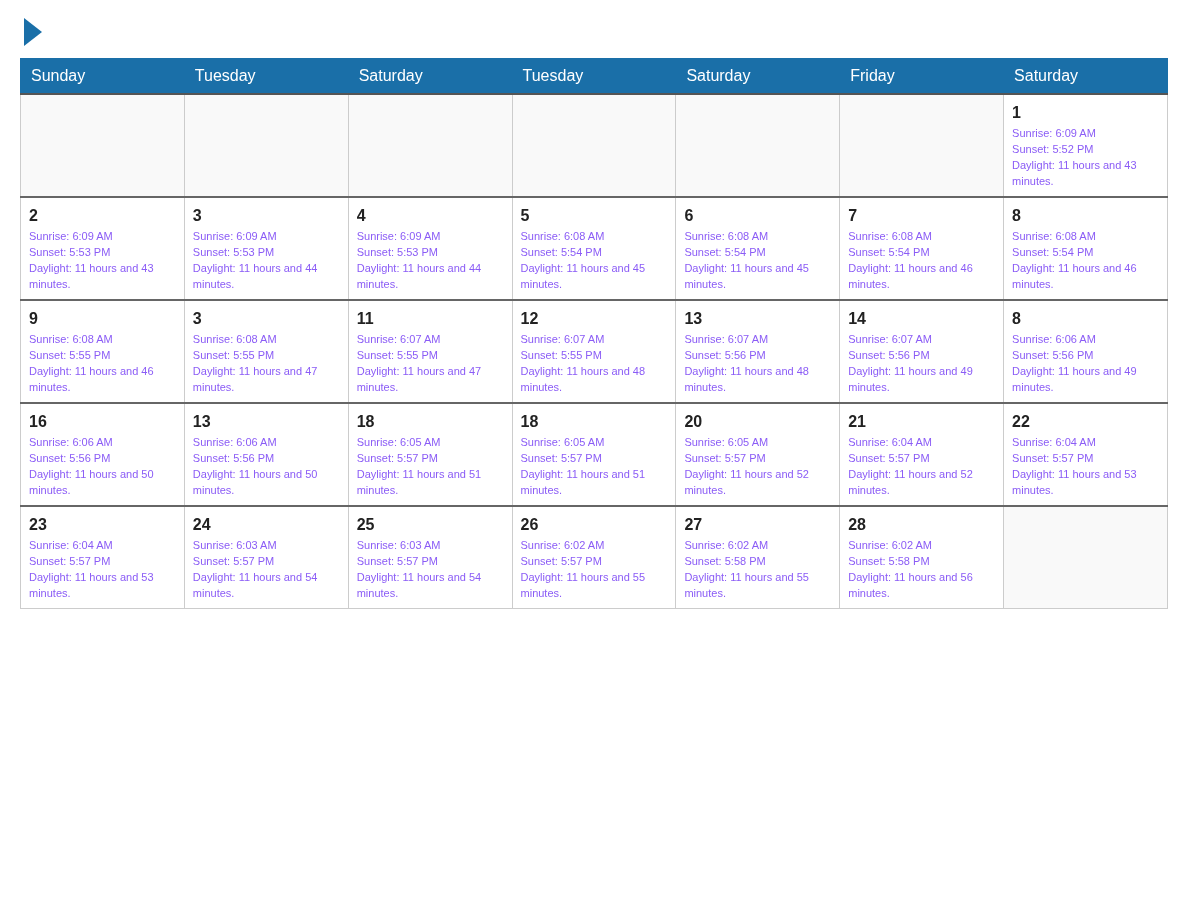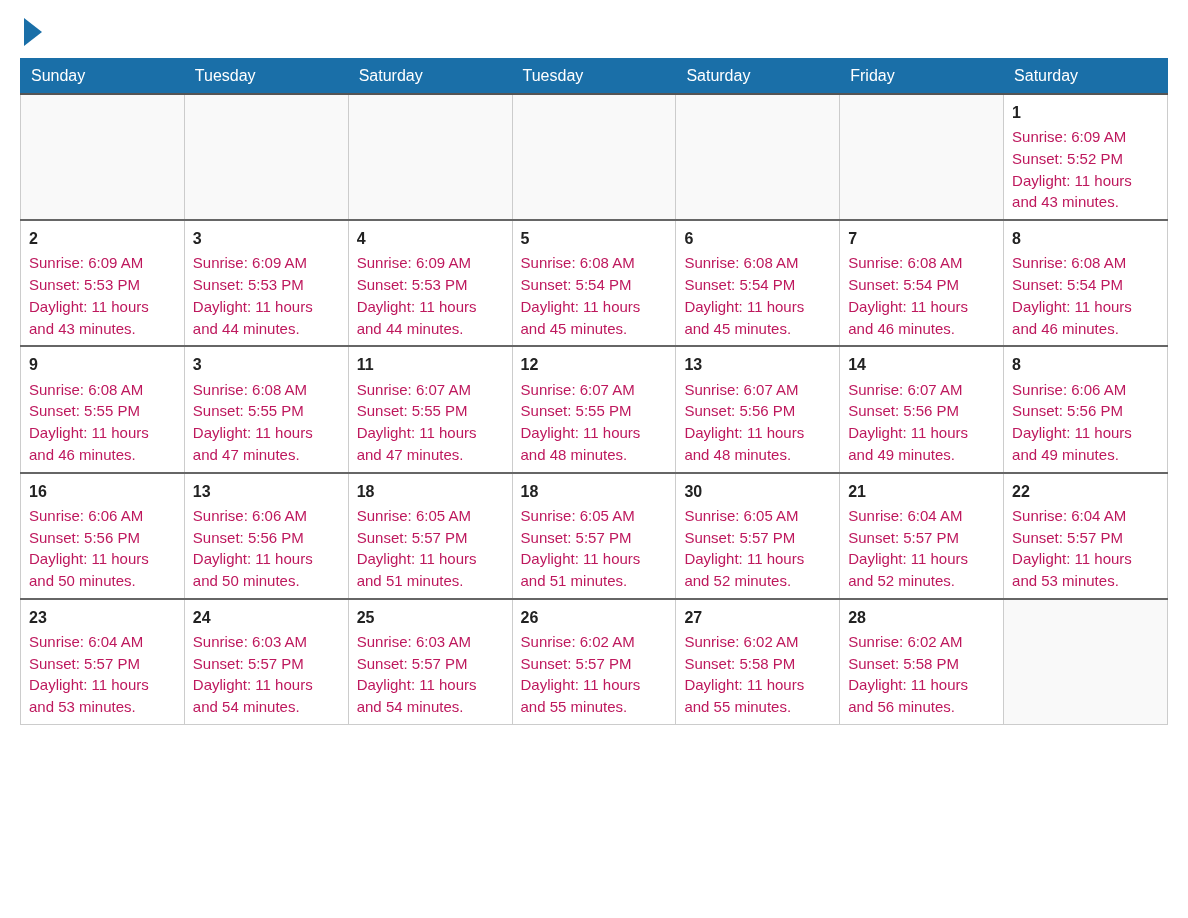--- a/index.html
+++ b/index.html
@@ -84,22 +84,22 @@
       line-height: 1.45;
     }
     .day-num {
       font-size: 16px;
       font-weight: bold;
       color: #222;
       display: block;
       margin-bottom: 2px;
     }
     .cell-content {
-      font-size: 15px;
-      color: #be185d;
+      font-size: 11px;
+      color: #8b5cf6;
     }
     .calendar tbody tr {
       border-top: 2px solid #555;
     }
     .empty-cell {
       background: #f9f9f9;
     }
     .row-separator td {
       border-top: 2px solid #666;
     }
@@ -217,21 +217,21 @@
         </td>
         <td>
           <span class="day-num">18</span>
           <div class="cell-content">Sunrise: 6:05 AM<br>Sunset: 5:57 PM<br>Daylight: 11 hours and 51 minutes.</div>
         </td>
         <td>
           <span class="day-num">18</span>
           <div class="cell-content">Sunrise: 6:05 AM<br>Sunset: 5:57 PM<br>Daylight: 11 hours and 51 minutes.</div>
         </td>
         <td>
-          <span class="day-num">30</span>
+          <span class="day-num">20</span>
           <div class="cell-content">Sunrise: 6:05 AM<br>Sunset: 5:57 PM<br>Daylight: 11 hours and 52 minutes.</div>
         </td>
         <td>
           <span class="day-num">21</span>
           <div class="cell-content">Sunrise: 6:04 AM<br>Sunset: 5:57 PM<br>Daylight: 11 hours and 52 minutes.</div>
         </td>
         <td>
           <span class="day-num">22</span>
           <div class="cell-content">Sunrise: 6:04 AM<br>Sunset: 5:57 PM<br>Daylight: 11 hours and 53 minutes.</div>
         </td>

